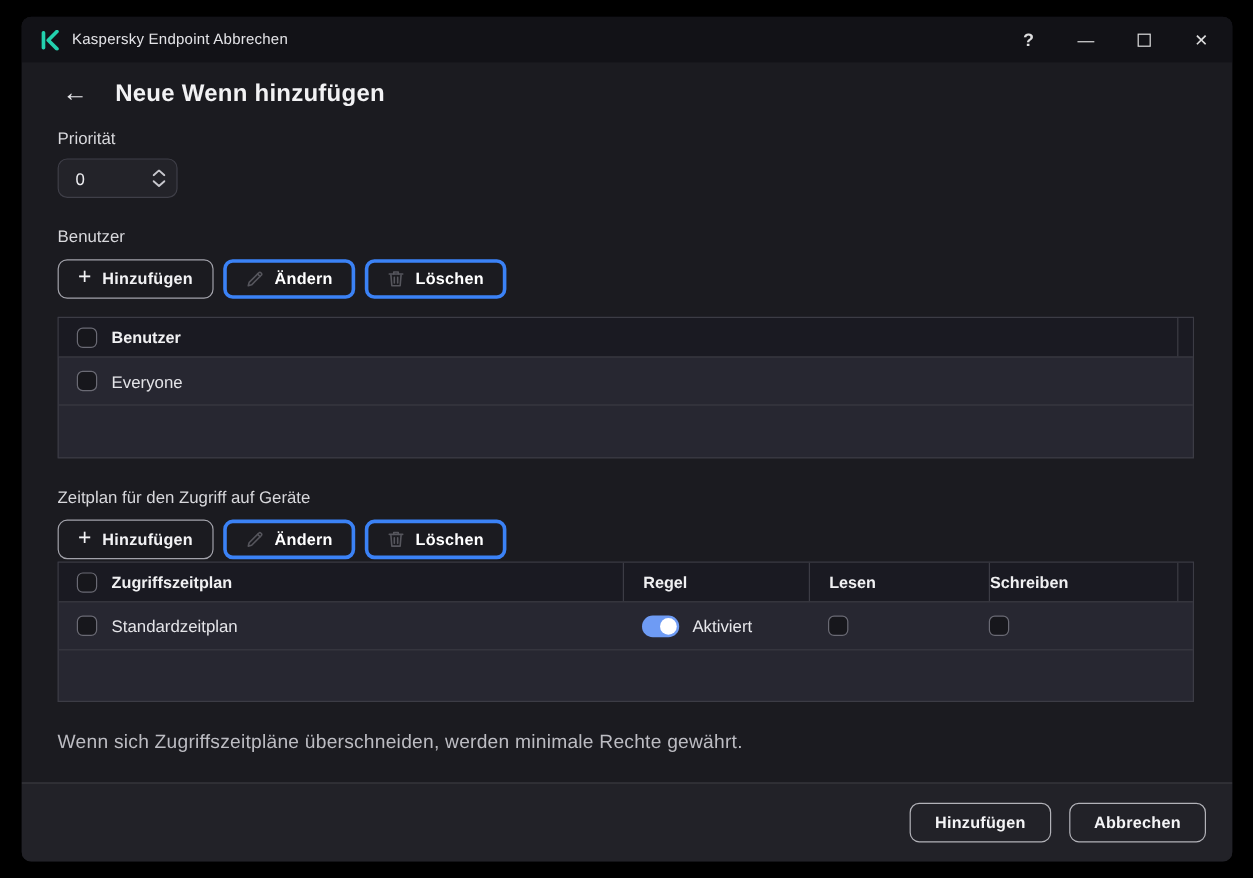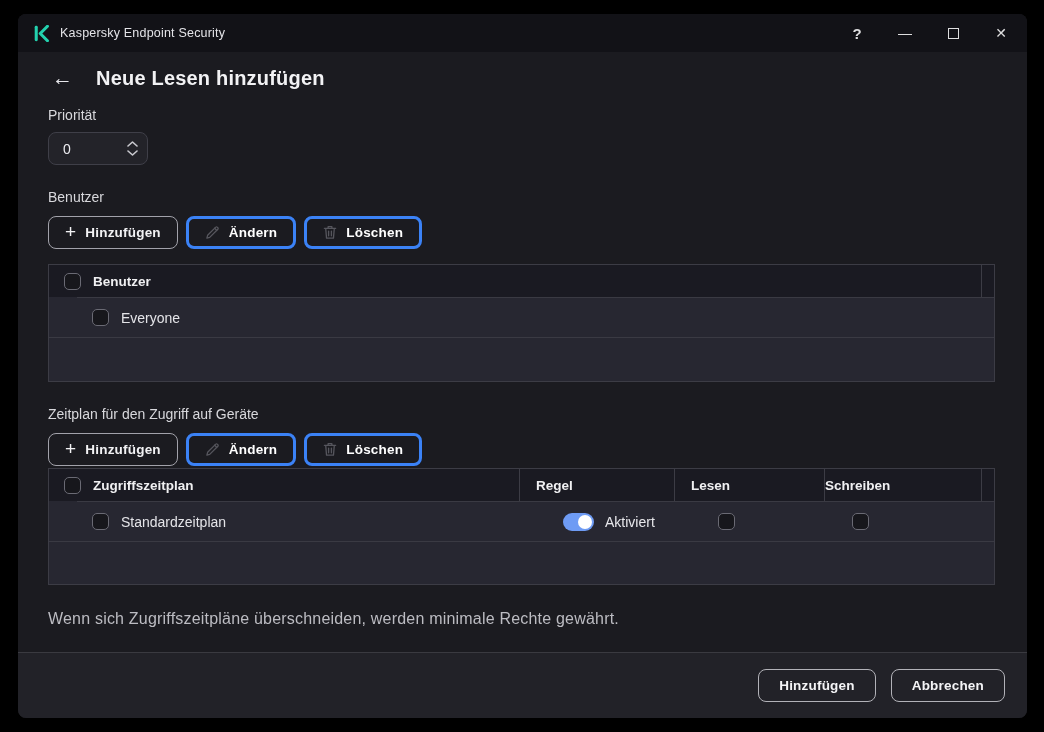--- a/index.html
+++ b/index.html
@@ -52,21 +52,21 @@
   .btn.disabled { border:3px solid #3b82f6; color:#ffffff; }
   .btn.disabled svg { stroke:#56565d; }
   
   .tbl {
     margin-top:15px; border:1px solid #3c3c45; background:#272731;
     display:flex; flex-direction:column;
   }
   .tbl-1 { height:118px; }
   .tbl-2 { margin-top:2px; height:117px;text-align:right; }
   .tbl-head { height:32px; flex:0 0 32px; background:#1a1a22; display:flex; align-items:stretch; }
-  .tbl-row  { height:40px; flex:0 0 40px; border-top:1px solid #3a3a43; display:flex; align-items:stretch;margin-left:28px; }
+  .tbl-row  { height:40px; flex:0 0 40px; border-top:1px solid #3a3a43; display:flex; align-items:stretch; }
   .tbl-empty { flex:1; border-top:1px solid #3a3a43; }
   .cell { display:flex; align-items:center; }
   .cell-name   { flex:1; padding-left:15px; }
   .c1 { flex:0 0 470px; padding-left:15px; }
   .c2 { flex:0 0 155px; padding-left:16px; }
   .c3 { flex:0 0 150px; padding-left:16px; }
   .c4 { flex:1; }
   .gutter { flex:0 0 13px; }
   .tbl-head .c2, .tbl-head .c3, .tbl-head .c4, .tbl-head .gutter { border-left:1px solid #3c3c45; }
   .head-text { font-size:13.5px; font-weight:700; color:#f0f0f2; margin-left:12px; }
@@ -98,36 +98,36 @@
 
 <div class="window">
 
   <div class="titlebar">
     <span class="logo">
       <svg width="17" height="17" viewBox="0 0 20 20">
         <rect x="2" y="1" width="3.6" height="18" rx="1.6" fill="#23d1ae"></rect>
         <path d="M17 1.5 L8.5 10 L17 18.5" fill="none" stroke="#23d1ae" stroke-width="3.6" stroke-linecap="round" stroke-linejoin="round"></path>
       </svg>
     </span>
-    <span class="app-title">Kaspersky Endpoint Security</span>
+    <span class="app-title">Kaspersky Endpoint Abbrechen</span>
     <div class="titlebar-spacer"></div>
     <div class="win-btn help">?</div>
     <div class="win-btn">—</div>
     <div class="win-btn">
         <span class="max-box"></span>
       </div>
     <div class="win-btn">✕</div>
     <div class="titlebar-pad"></div>
   </div>
 
   <div class="content">
 
     <div class="heading-row">
       <div class="back-btn">←</div>
-      <div class="page-title">Neue Lesen hinzufügen</div>
+      <div class="page-title">Neue Wenn hinzufügen</div>
     </div>
 
     <div class="field-label">Priorität</div>
     <div class="spinner">
       <span class="spinner-value">0</span>
       <span class="spinner-arrows">
         <svg width="11" height="6" viewBox="0 0 11 6">
             <path d="M1 5 L5.5 1 L10 5" fill="none" stroke="#c8c8ce" stroke-width="1.6" stroke-linecap="round" stroke-linejoin="round"></path>
           </svg>
         <svg width="11" height="6" viewBox="0 0 11 6">

